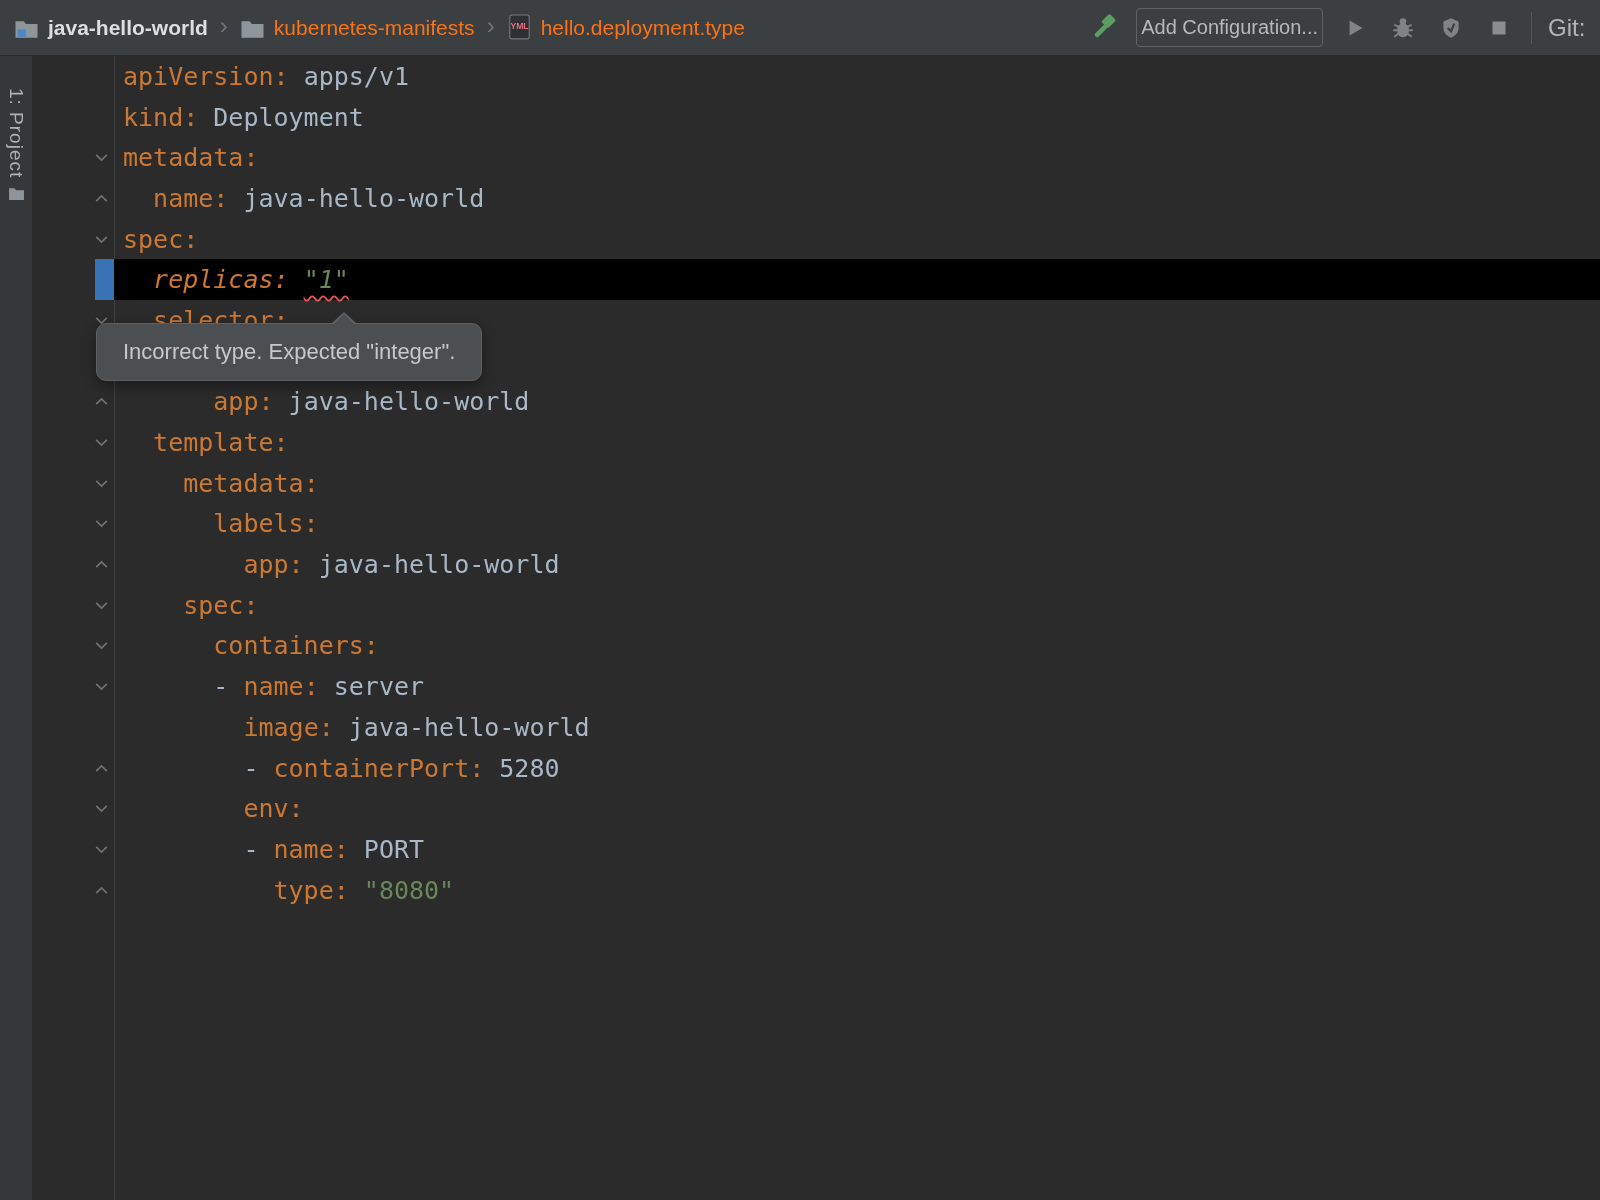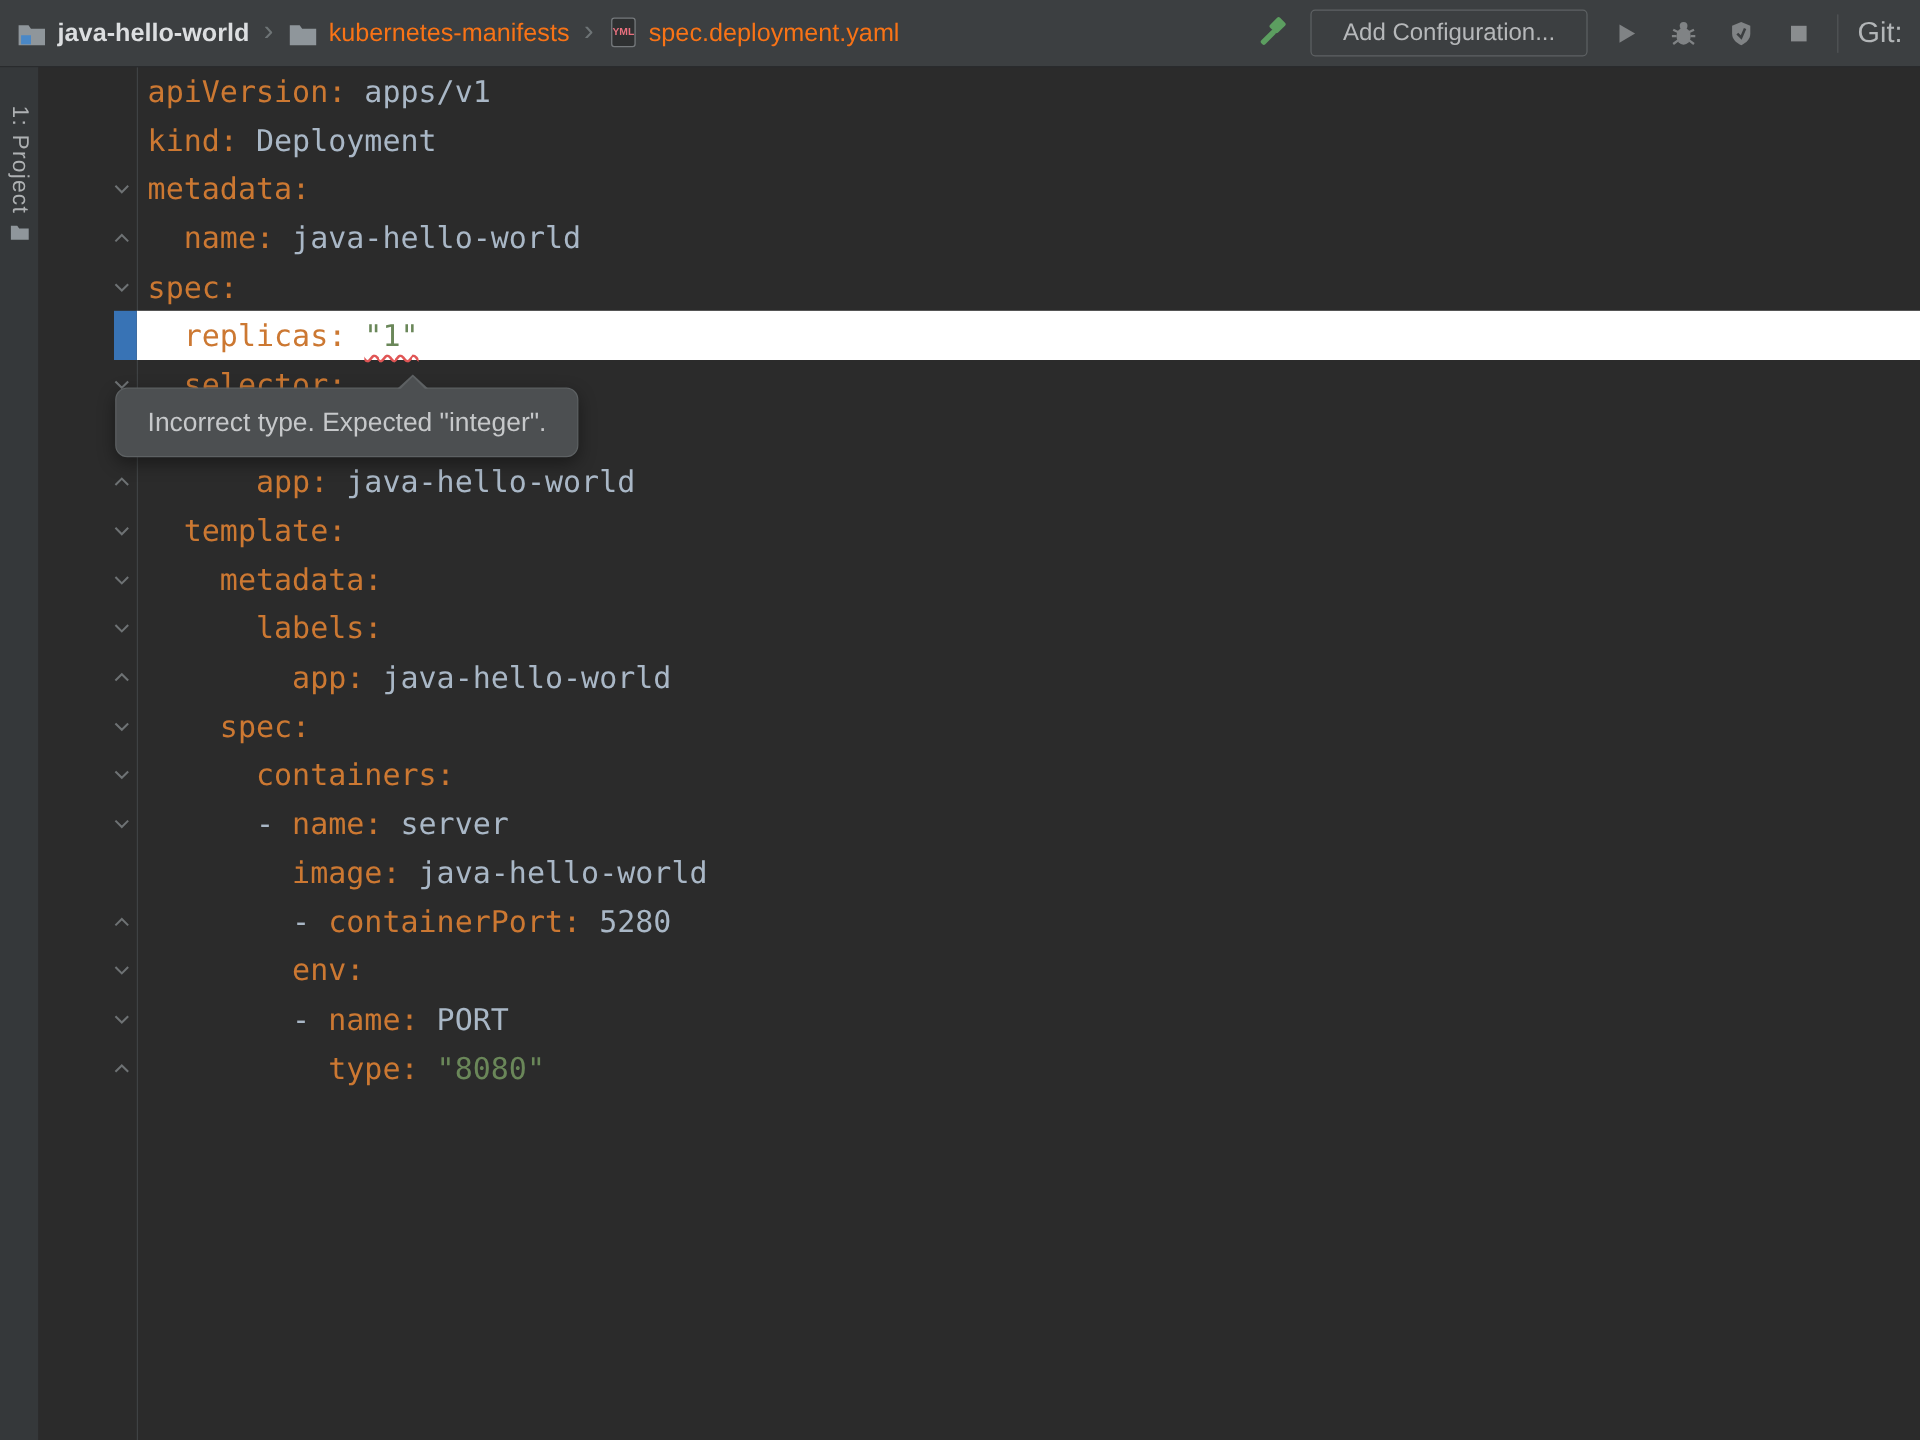--- a/index.html
+++ b/index.html
@@ -23,21 +23,21 @@
     flex:1; min-width:0; white-space:nowrap;
   }
   .crumb { display:flex; align-items:center; gap:9px; }
   .crumb .crumb-label { color:#f97316; }
   .crumb.first .crumb-label { font-weight:bold; color:#dcdee0; }
   .chev { color:#6e7476; font-size:24px; padding:0 2px; transform:translateY(-2px); }
 
   .toolbar-right { display:flex; align-items:center; gap:16px; padding-right:6px; }
   .add-config {
     background:transparent; border:1px solid #5e6264; border-radius:4px;
-    color:#b6b8ba; font-size:20px; padding:7px 26px;
+    color:#b6b8ba; font-size:20px; padding:7px 4px;
     font-family:"Liberation Sans", sans-serif; white-space:nowrap;
   }
   .tb-icon { width:32px; height:32px; display:flex; align-items:center; justify-content:center; }
   .tb-sep { width:1px; height:32px; background:#535658; }
   .git-label {
     color:#b2b5b7; font-size:24px; white-space:nowrap;
     width:46px; overflow:hidden;
   }
 
   
@@ -71,21 +71,21 @@
   .caret-gutter-marker {
     position:absolute; right:0; top:0; width:19px; height:100%;
     background:#3873b5;
   }
   .text-cell {
     flex:1; height:100%; display:flex; align-items:center;
     padding-left:9px;
     font-family:"DejaVu Sans Mono", monospace;
     font-size:25px; white-space:pre;
   }
-  .code-line.current .text-cell { background:#ffffff; }
+  .code-line.current .text-cell { background:#000000;font-style:italic; }
   .seg-key   { color:#cc7832; }
   .seg-plain { color:#a9b7c6; }
   .seg-string{ color:#6a8759; }
   .seg-err   {
     color:#6a8759;
     text-decoration-line:underline;
     text-decoration-style:wavy;
     text-decoration-color:#e05555;
     text-decoration-thickness:2px;
     text-underline-offset:7px;
@@ -134,21 +134,21 @@
         <span class="crumb-label">kubernetes-manifests</span>
       </span>
       <span class="chev">›</span>
       <span class="crumb">
         <span style="display: flex;">
           <svg width="25" height="27" viewBox="0 0 22 25">
             <rect x="2" y="1" width="18" height="22" rx="2" fill="#2e3031" stroke="#75797c"></rect>
             <text x="11" y="14" font-size="8" font-weight="bold" fill="#e8707e" text-anchor="middle" font-family="Liberation Sans, sans-serif">YML</text>
           </svg>
         </span>
-        <span class="crumb-label">spec.deployment.yaml</span>
+        <span class="crumb-label">hello.deployment.type</span>
       </span>
     </div>
   <div class="toolbar-right">
     <span class="tb-icon">
       <svg width="28" height="28" viewBox="0 0 24 24">
         <rect x="3" y="13" width="13" height="4" rx="1.5" transform="rotate(-45 9 15)" fill="#5c9e60"></rect>
         <rect x="11" y="2" width="10" height="8" rx="1.5" transform="rotate(-45 16 6)" fill="#5c9e60"></rect>
       </svg>
     </span>
     <button class="add-config">Add Configuration...</button>

